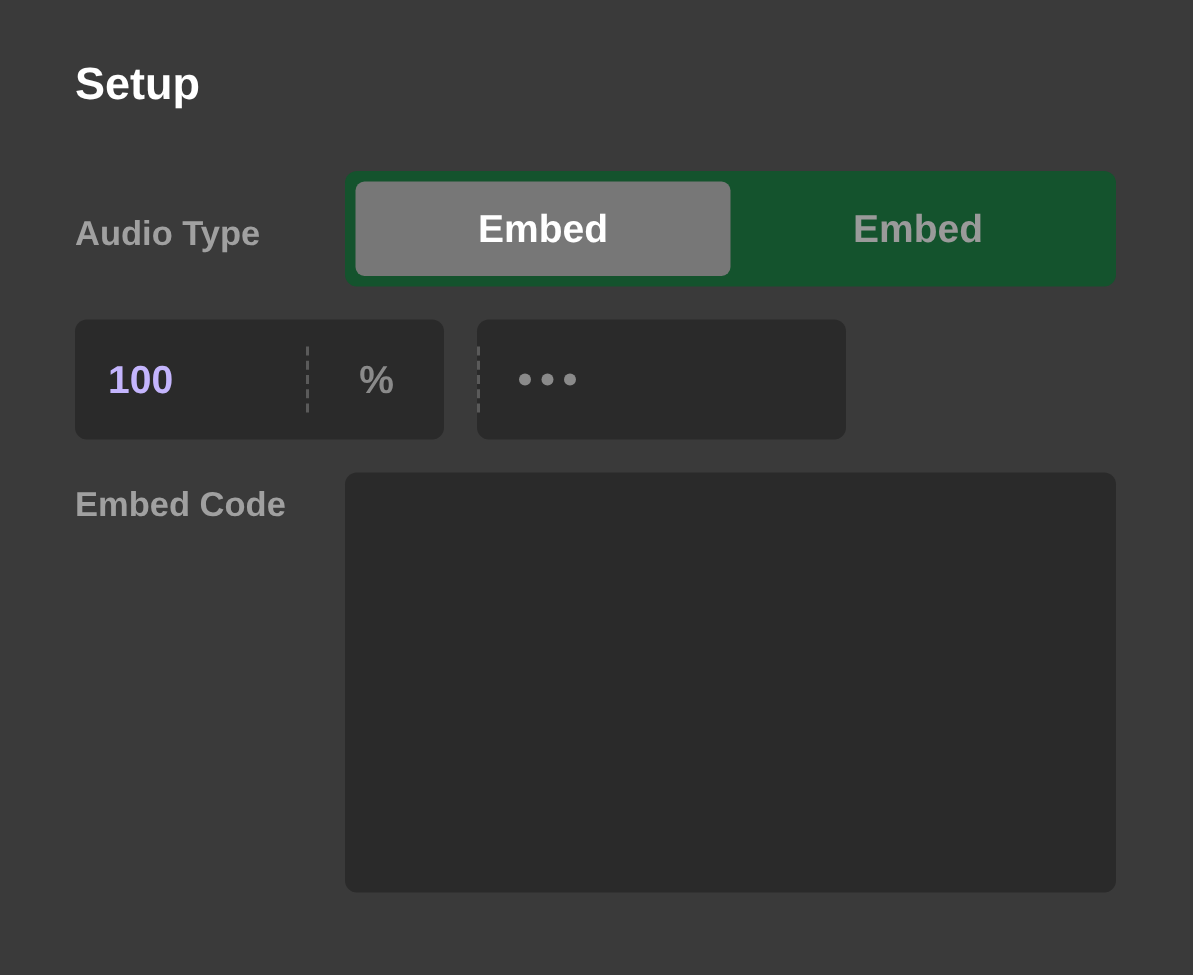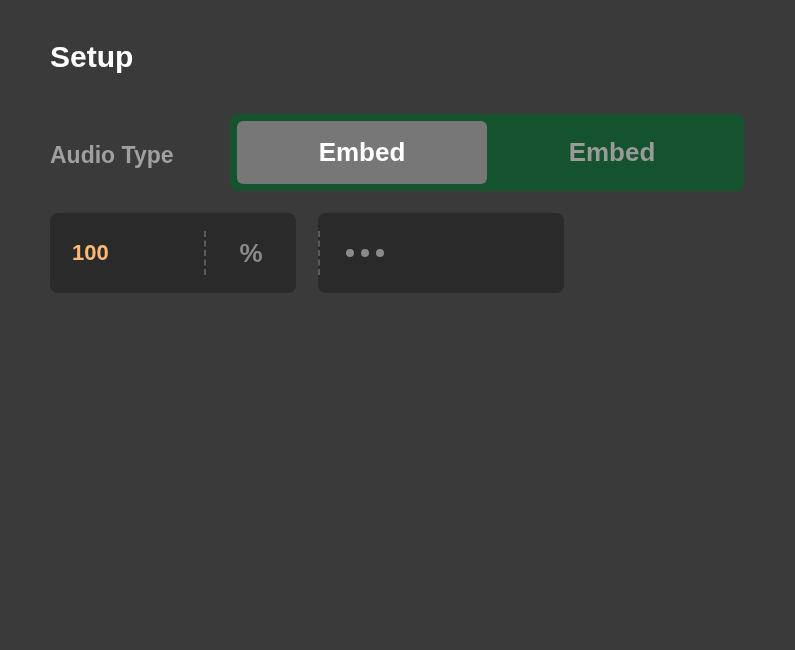--- a/index.html
+++ b/index.html
@@ -66,23 +66,23 @@
       display: flex;
       align-items: center;
       background: #2a2a2a;
       border-radius: 8px;
       height: 80px;
       width: 246px;
     }
     .input-val {
       flex: 1;
       padding: 0 22px;
-      font-size: 22px;
+      font-size: 26px;
       font-weight: 700;
-      color: #fdba74;
+      color: #c4b5fd;
       background: transparent;
       border: none;
       outline: none;
       width: 100%;
     }
     .divider {
       width: 0;
       height: 44px;
       border-left: 2px dashed #5a5a5a;
     }
@@ -150,13 +150,19 @@
         <div class="divider"></div>
         <div class="dots-icon">
           <span></span>
             <span></span>
             <span></span>
         </div>
       </div>
     </div>
   </div>
 
+  <div class="row">
+    <div class="label">Embed Code</div>
+    <div class="controls">
+      <textarea class="code-box" style=""></textarea>
+    </div>
+  </div>
 </div>
 
 </body></html>

